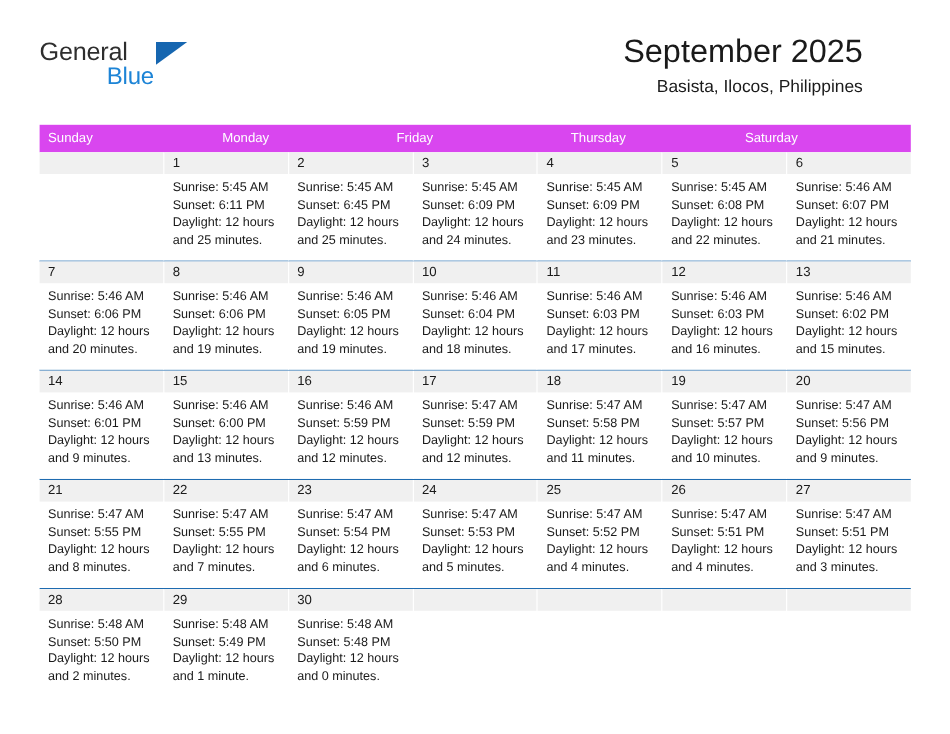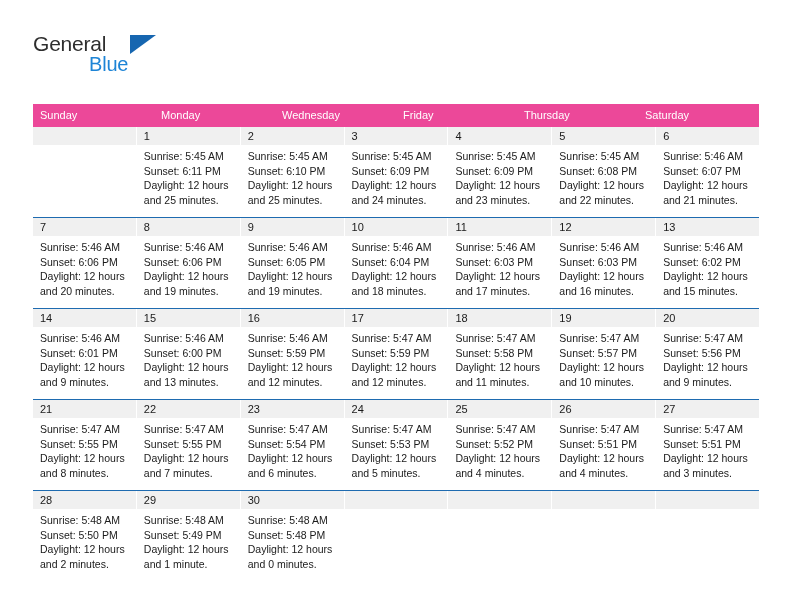--- a/index.html
+++ b/index.html
@@ -90,21 +90,21 @@
   
   .calendar {
     position: absolute;
     left: 33px;
     top: 104px;
     width: 726px;
   }
 
   .weekday-row {
     display: flex;
-    background: #ec4899;
+    background: #d946ef;
   }
   .weekday {
     flex: 1 1 0;
     box-sizing: border-box;
     padding: 4px 0 5px 7px;
     font-size: 11px;
     color: #ffffff;
     line-height: 14px;
     white-space: nowrap;
   }
@@ -157,29 +157,30 @@
 
   <div class="header">
 
     <div class="logo">
       <span class="logo-general">General</span>
       <span class="logo-tri"></span>
       <span class="logo-blue">Blue</span>
     </div>
 
     <div class="title-block">
+      <div class="cal-title">September 2025</div>
+      <div class="cal-subtitle">Basista, Ilocos, Philippines</div>
     </div>
 
   </div>
 
   <div class="calendar">
     <div class="weekday-row">
         <div class="weekday">Sunday</div>
         <div class="weekday">Monday</div>
-        <div class="weekday">Wednesday</div>
         <div class="weekday">Friday</div>
         <div class="weekday">Thursday</div>
         <div class="weekday">Saturday</div>
       </div>
     <div id="weeks-container">
         <div class="week">
           <div class="day">
             <div class="day-num-band"></div>
           </div>
           <div class="day">
@@ -188,21 +189,21 @@
               <div>Sunrise: 5:45 AM</div>
               <div>Sunset: 6:11 PM</div>
               <div>Daylight: 12 hours</div>
               <div>and 25 minutes.</div>
             </div>
           </div>
           <div class="day">
             <div class="day-num-band">2</div>
             <div class="day-info">
               <div>Sunrise: 5:45 AM</div>
-              <div>Sunset: 6:10 PM</div>
+              <div>Sunset: 6:45 PM</div>
               <div>Daylight: 12 hours</div>
               <div>and 25 minutes.</div>
             </div>
           </div>
           <div class="day">
             <div class="day-num-band">3</div>
             <div class="day-info">
               <div>Sunrise: 5:45 AM</div>
               <div>Sunset: 6:09 PM</div>
               <div>Daylight: 12 hours</div>

